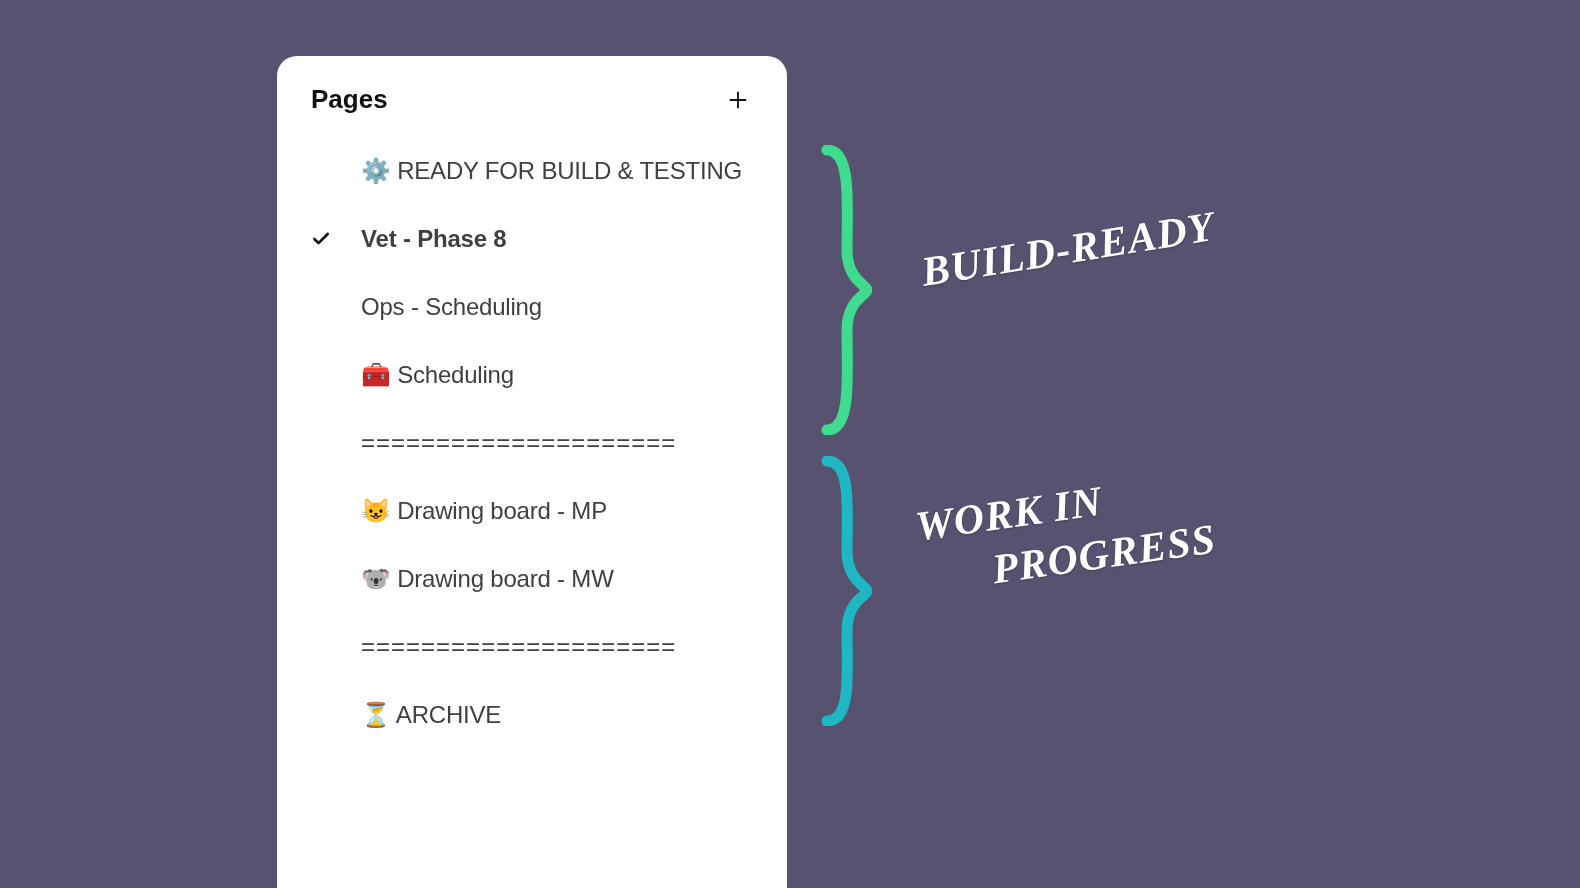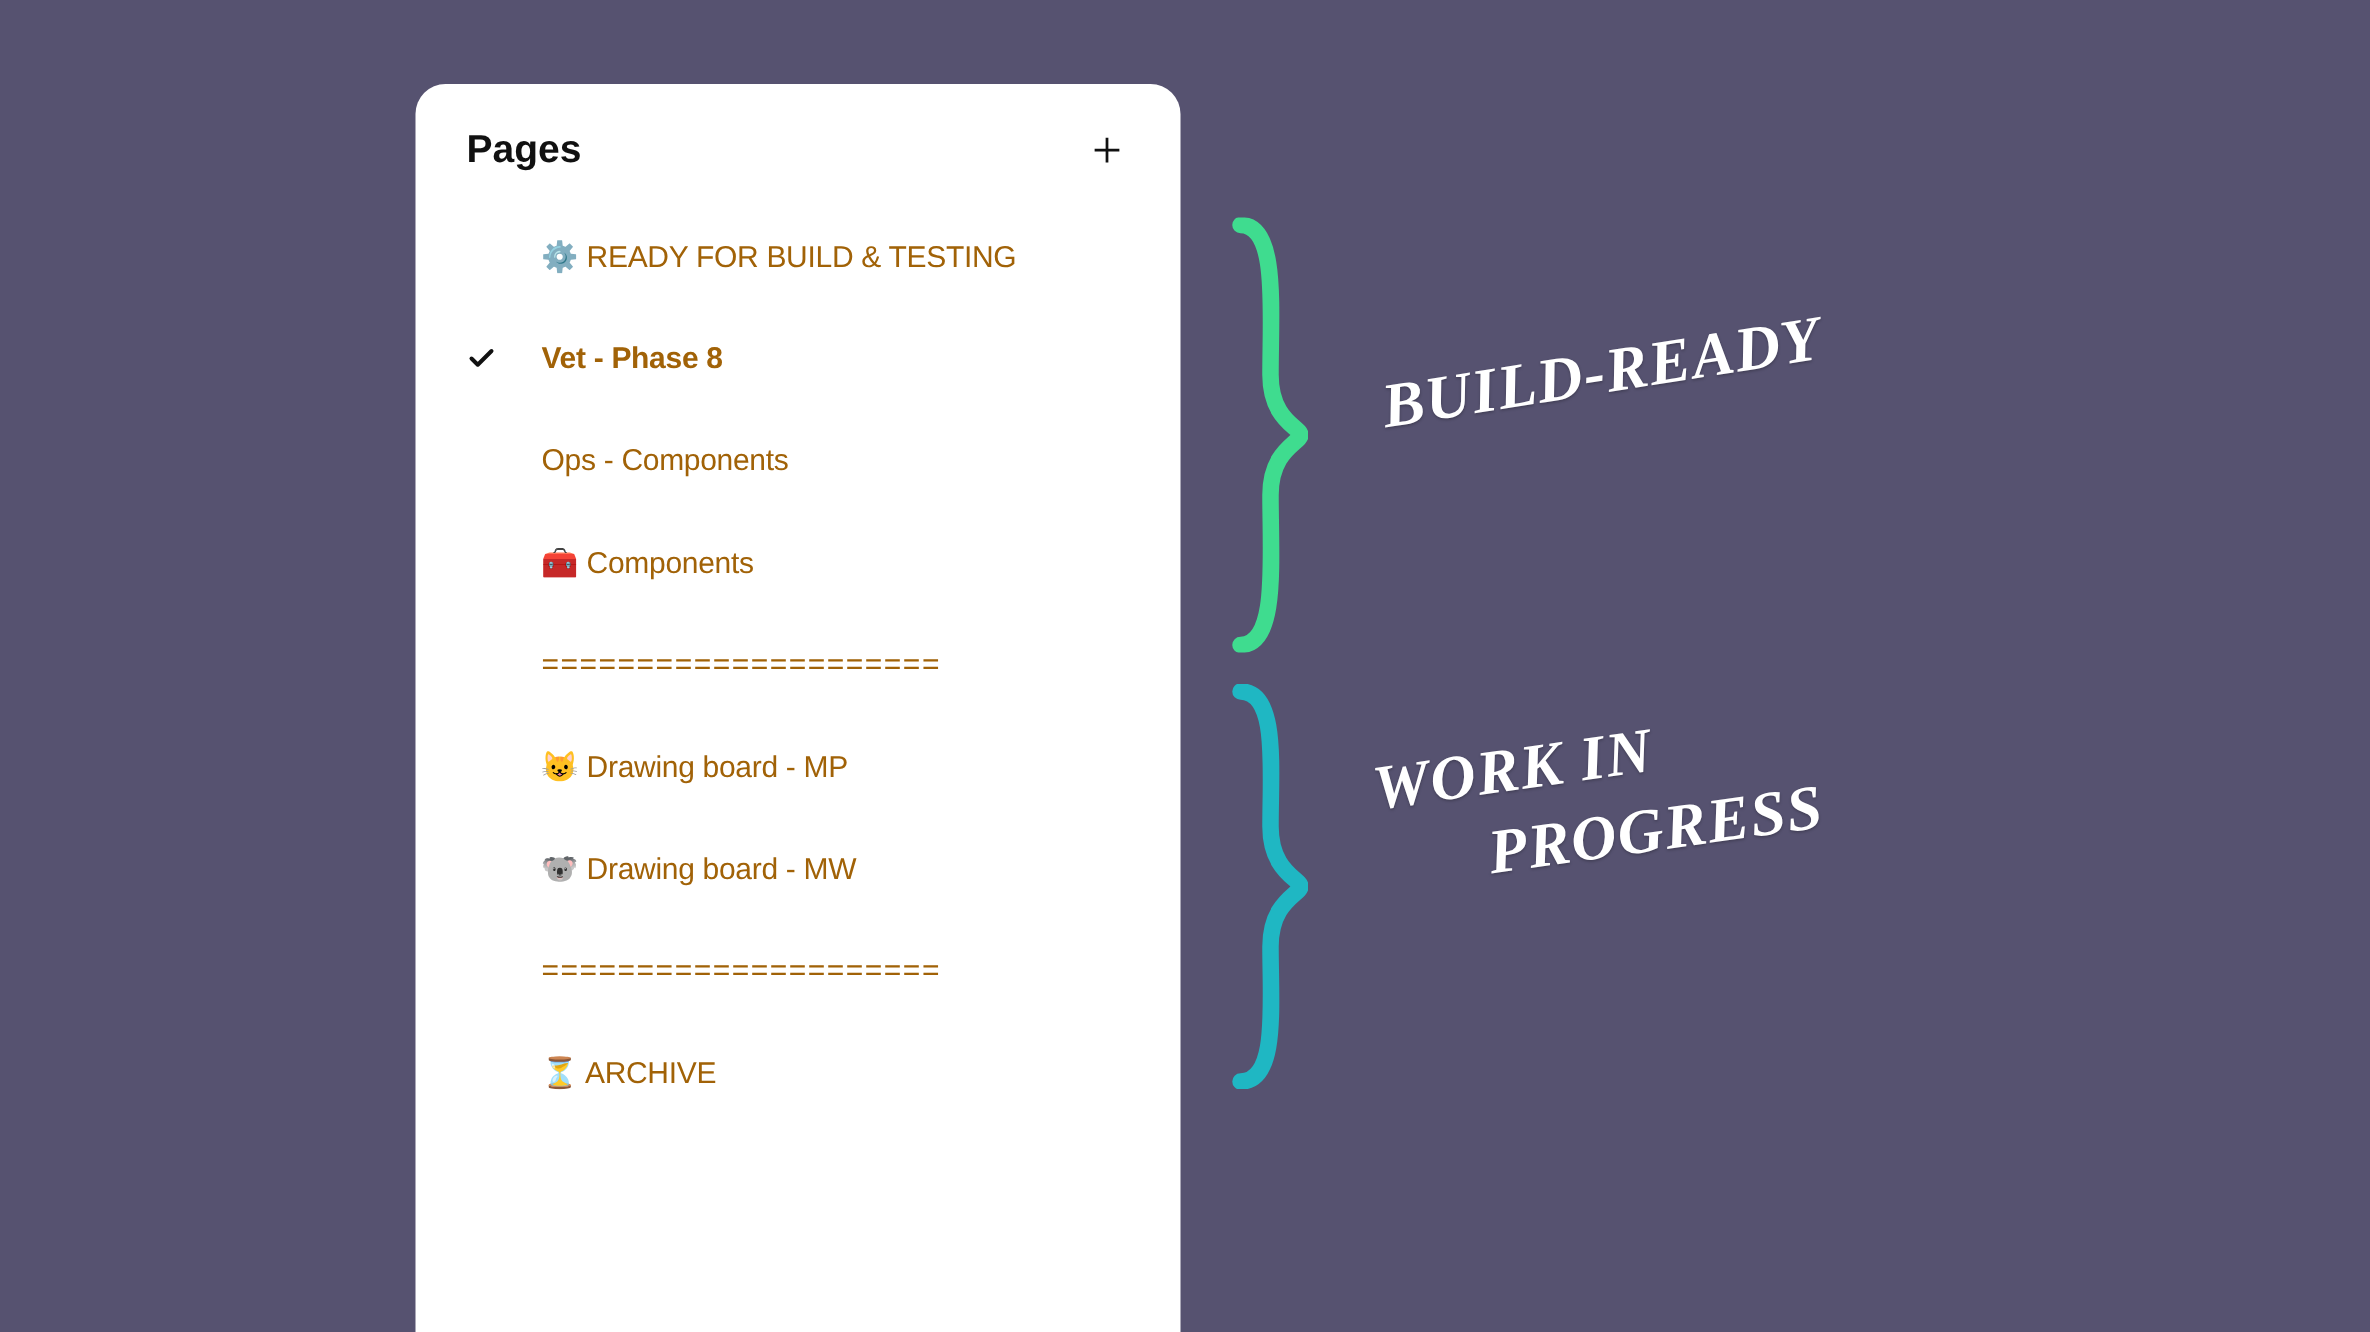--- a/index.html
+++ b/index.html
@@ -43,22 +43,22 @@
   }
   .add-btn svg { width: 22px; height: 22px; }
   .page-list {
     padding-top: 12px;
   }
   .page-item {
     display: flex;
     align-items: center;
     height: 68px;
     padding: 0 34px 0 34px;
-    font-size: 20px;
-    color: #a16207;
+    font-size: 24px;
+    color: #404040;
     cursor: pointer;
     letter-spacing: -0.2px;
   }
   .page-item .check-slot {
     width: 50px;
     flex: 0 0 50px;
     display: flex;
     align-items: center;
     justify-content: flex-start;
   }
@@ -120,25 +120,25 @@
       <div class="page-item selected">
         <span class="check-slot">
           <svg viewBox="0 0 24 24">
             <path d="M4 12l5 5L20 6" fill="none" stroke="#111" stroke-width="3.2" stroke-linecap="round" stroke-linejoin="round"></path>
           </svg>
         </span>
         <span class="label">Vet - Phase 8</span>
       </div>
       <div class="page-item">
         <span class="check-slot"></span>
-        <span class="label">Ops - Components</span>
+        <span class="label">Ops - Scheduling</span>
       </div>
       <div class="page-item">
         <span class="check-slot"></span>
-        <span class="label">🧰 Components</span>
+        <span class="label">🧰 Scheduling</span>
       </div>
       <div class="page-item divider">
         <span class="check-slot"></span>
         <span class="label">=====================</span>
       </div>
       <div class="page-item">
         <span class="check-slot"></span>
         <span class="label">😺 Drawing board - MP</span>
       </div>
       <div class="page-item">

